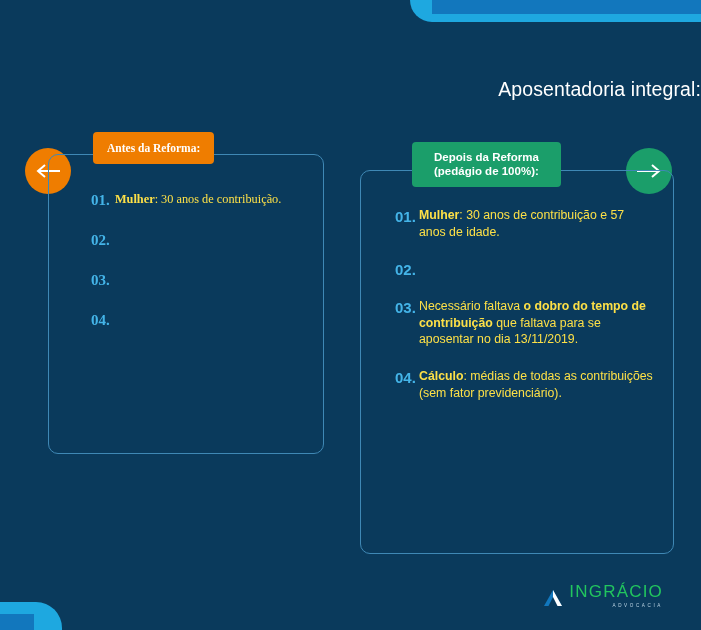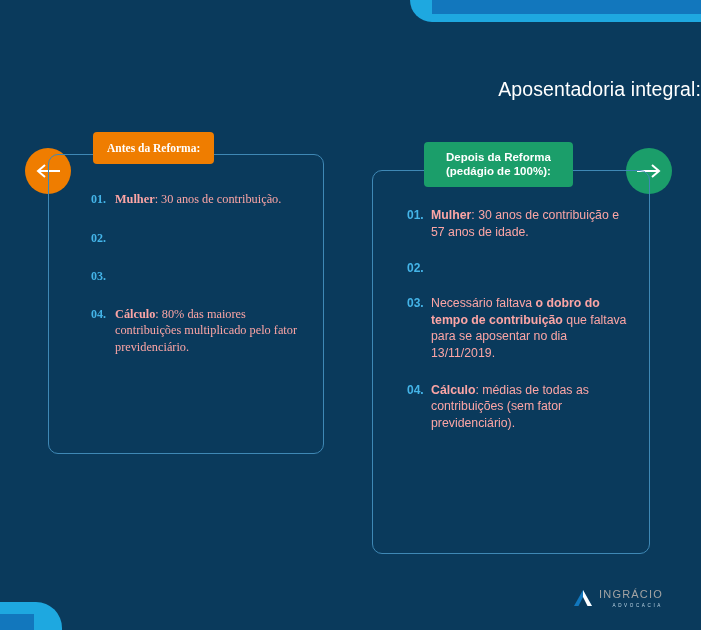--- a/index.html
+++ b/index.html
@@ -52,21 +52,21 @@
     font-size: 19.5px;
     font-weight: normal;
     letter-spacing: 0.1px;
   }
 
   
   .col {
     position: absolute;
   }
   .col-left  { left: 48px;  top: 154px; width: 276px; font-family: Liberation Serif, serif; }
-  .col-right { left: 372px; top: 170px; width: 278px; }
+  .col-right { left: 360px; top: 170px; width: 314px; }
 
   .card-body {
     border: 1px solid #3f88b5;
     border-radius: 10px;
     padding: 34px 20px 24px 20px;
   }
   .col-left .card-body  { height: 300px; }
   .col-right .card-body { height: 384px; }
 
   
@@ -114,28 +114,28 @@
     padding: 0;
   }
   ol.items li {
     display: flex;
     margin-bottom: 17px;
     color: #ffffff;
   }
   .num {
     color: #44b4e8;
     font-weight: bold;
-    font-size: 12px;
+    font-size: 15px;
     min-width: 24px;
     padding-top: 1px;
   }
   .txt {
     font-size: 12.3px;
     line-height: 1.35;
-    color: #fca5a5;
+    color: #fde047;
   }
   .txt b { font-weight: bold; }
 
   .col-left ol.items  { padding-left: 22px; padding-top: 2px; }
   .col-right ol.items { padding-left: 14px; padding-top: 2px; }
   .col-left ol.items li  { margin-bottom: 22px; }
   .col-right ol.items li { margin-bottom: 20px; }
 
   
   .logo {
@@ -144,22 +144,22 @@
     bottom: 22px;
     display: flex;
     align-items: flex-end;
     gap: 6px;
   }
   .logo-mark {
     width: 20px; height: 20px;
     position: relative;
   }
   .logo-text {
-    color: #a3a3a3;
-    font-size: 11px;
+    color: #22c55e;
+    font-size: 17px;
     letter-spacing: 1.2px;
     line-height: 1;
   }
   .logo-sub {
     color: #bcd4e4;
     font-size: 4.6px;
     letter-spacing: 2.6px;
     text-align: right;
     margin-top: 3px;
   }
@@ -200,21 +200,20 @@
           <span class="txt"><b>Mulher</b><span>: 30 anos de contribuição.</span></span>
         </li>
         <li>
           <span class="num">02.</span>
         </li>
         <li>
           <span class="num">03.</span>
         </li>
         <li>
           <span class="num">04.</span>
-          <span class="txt"><b>Cálculo</b><span>: 80% das maiores contribuições multiplicado pelo fator previdenciário.</span></span>
         </li>
       </ol>
   </div>
 </div>
 
 <div class="col col-right">
   <div class="card-body">
     <div class="pill pill-green">
       <div>Depois da Reforma</div>
       <div>(pedágio de 100%):</div>

